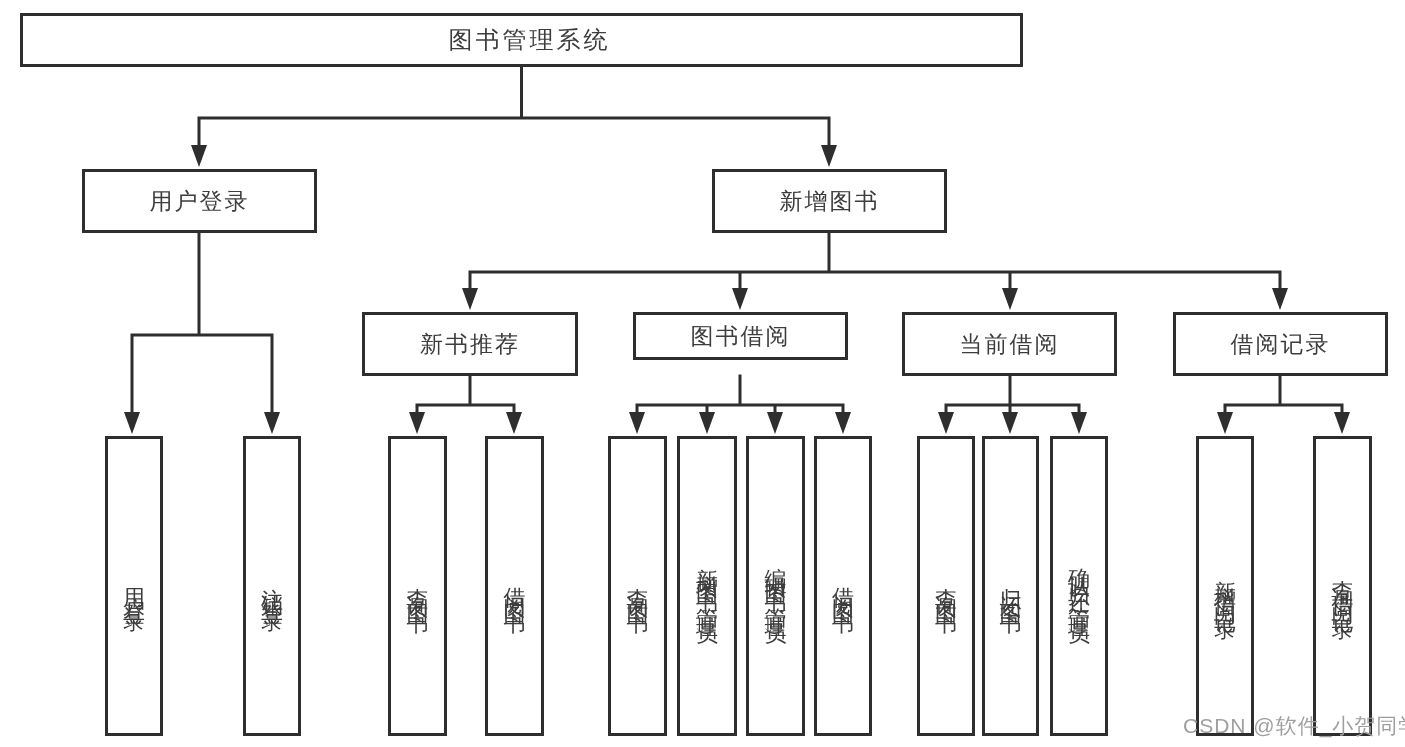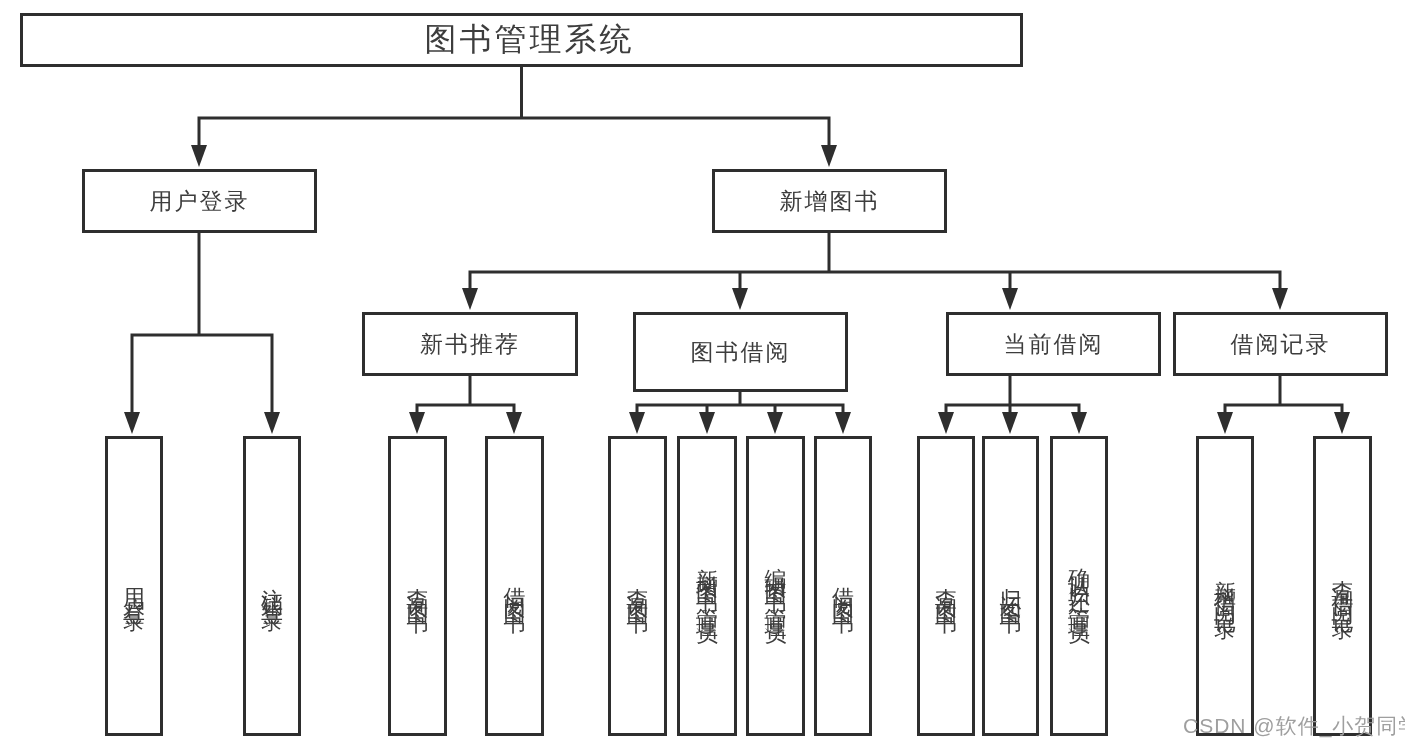--- a/index.html
+++ b/index.html
@@ -14,21 +14,21 @@
   .node{
     position:absolute;
     box-sizing:border-box;
     border:3px solid #2e2e2e;
     background:#ffffff;
     display:flex;align-items:center;justify-content:center;
     color:#3d3d3d;
     z-index:2;
   }
   .h-node{font-size:23px;letter-spacing:2px;white-space:nowrap;}
-  .root-node{font-size:32px;letter-spacing:3px;padding-left:16px;}
+  .root-node{font-size:24px;letter-spacing:3px;padding-left:16px;}
   .v-node{z-index:2;}
   .v-node .v-text{
     writing-mode:vertical-rl;
     text-orientation:mixed;
     font-size:22px;
     letter-spacing:8px;
     line-height:1;
     white-space:nowrap;
   }
   .watermark{
@@ -86,24 +86,24 @@
   <div class="node h-node" style="left:82px;top:169px;width:235px;height:64px;">
     <span>用户登录</span>
   </div>
   <div class="node h-node" style="left:712px;top:169px;width:235px;height:64px;">
     <span>新增图书</span>
   </div>
 
   <div class="node h-node" style="left:362px;top:312px;width:216px;height:64px;">
     <span>新书推荐</span>
   </div>
-  <div class="node h-node" style="left:633px;top:312px;width:215px;height:80px;">
+  <div class="node h-node" style="left:633px;top:312px;width:215px;height:48px;">
     <span>图书借阅</span>
   </div>
-  <div class="node h-node" style="left:902px;top:312px;width:215px;height:64px;margin-left:44px;">
+  <div class="node h-node" style="left:902px;top:312px;width:215px;height:64px;">
     <span>当前借阅</span>
   </div>
   <div class="node h-node" style="left:1173px;top:312px;width:215px;height:64px;">
     <span>借阅记录</span>
   </div>
 
   <div class="node v-node" style="left:105px;top:436px;width:58px;height:300px;">
     <span class="v-text">用户登录</span>
   </div>
   <div class="node v-node" style="left:243px;top:436px;width:58px;height:300px;">

